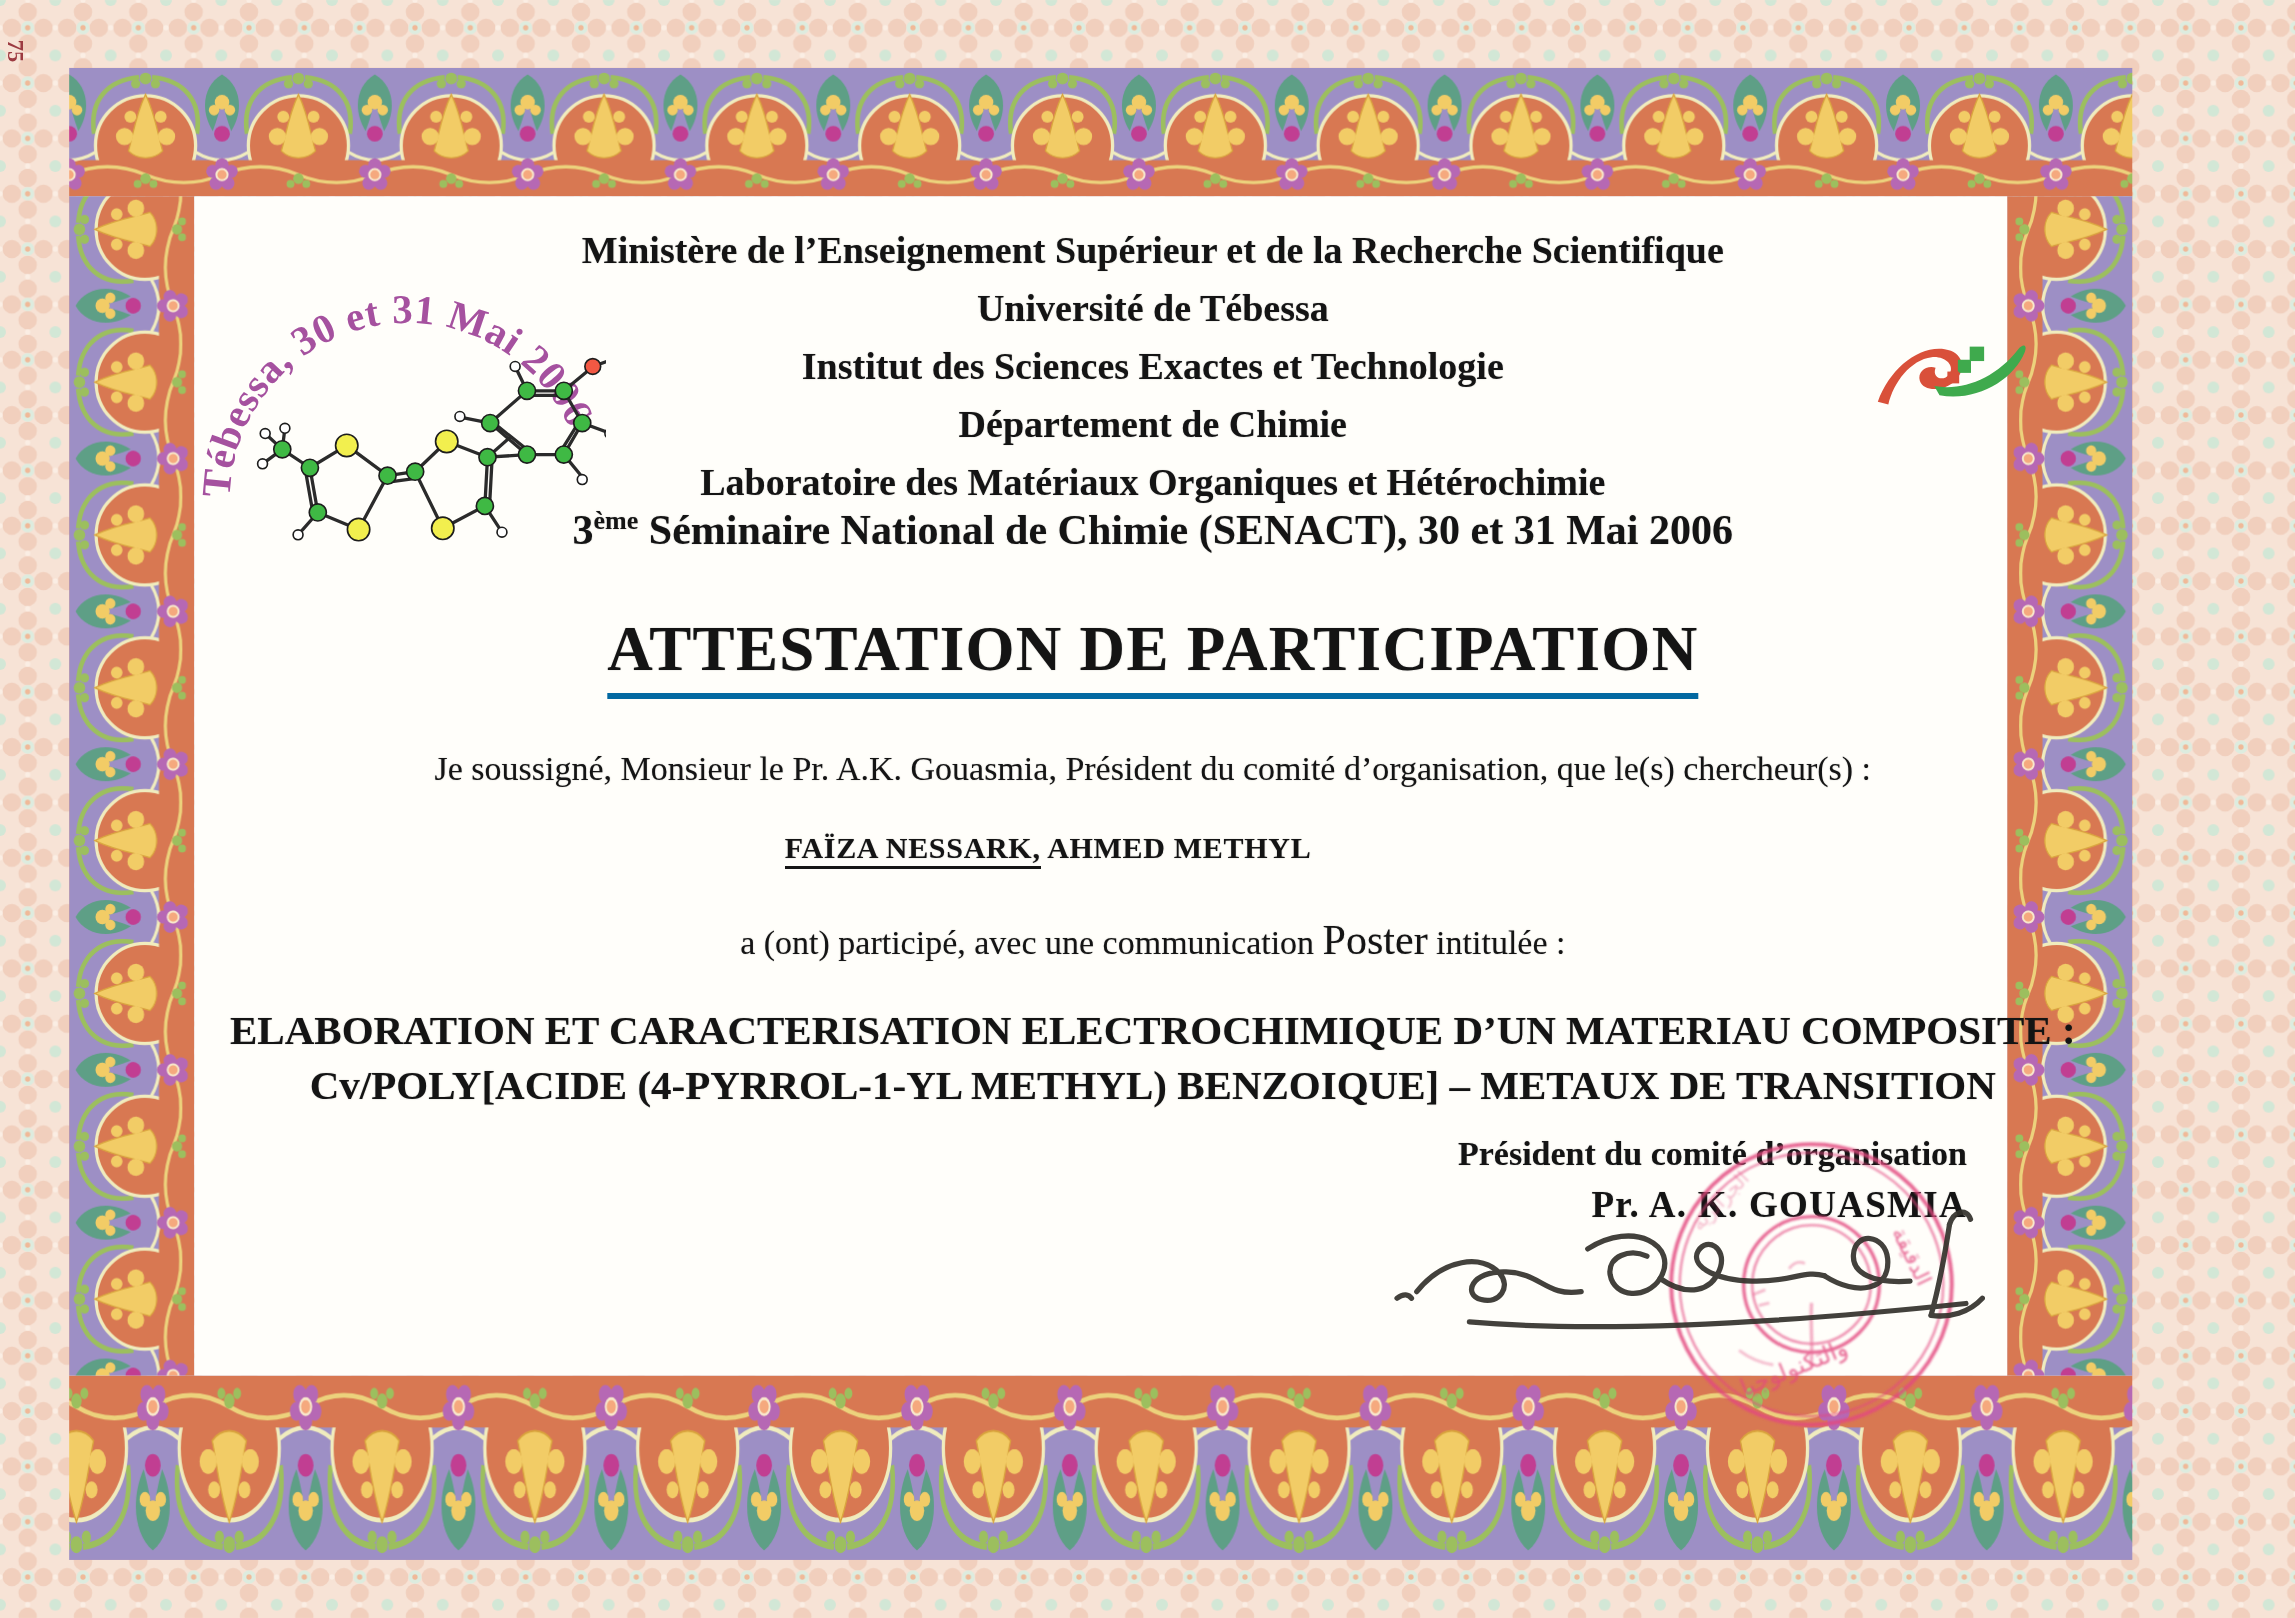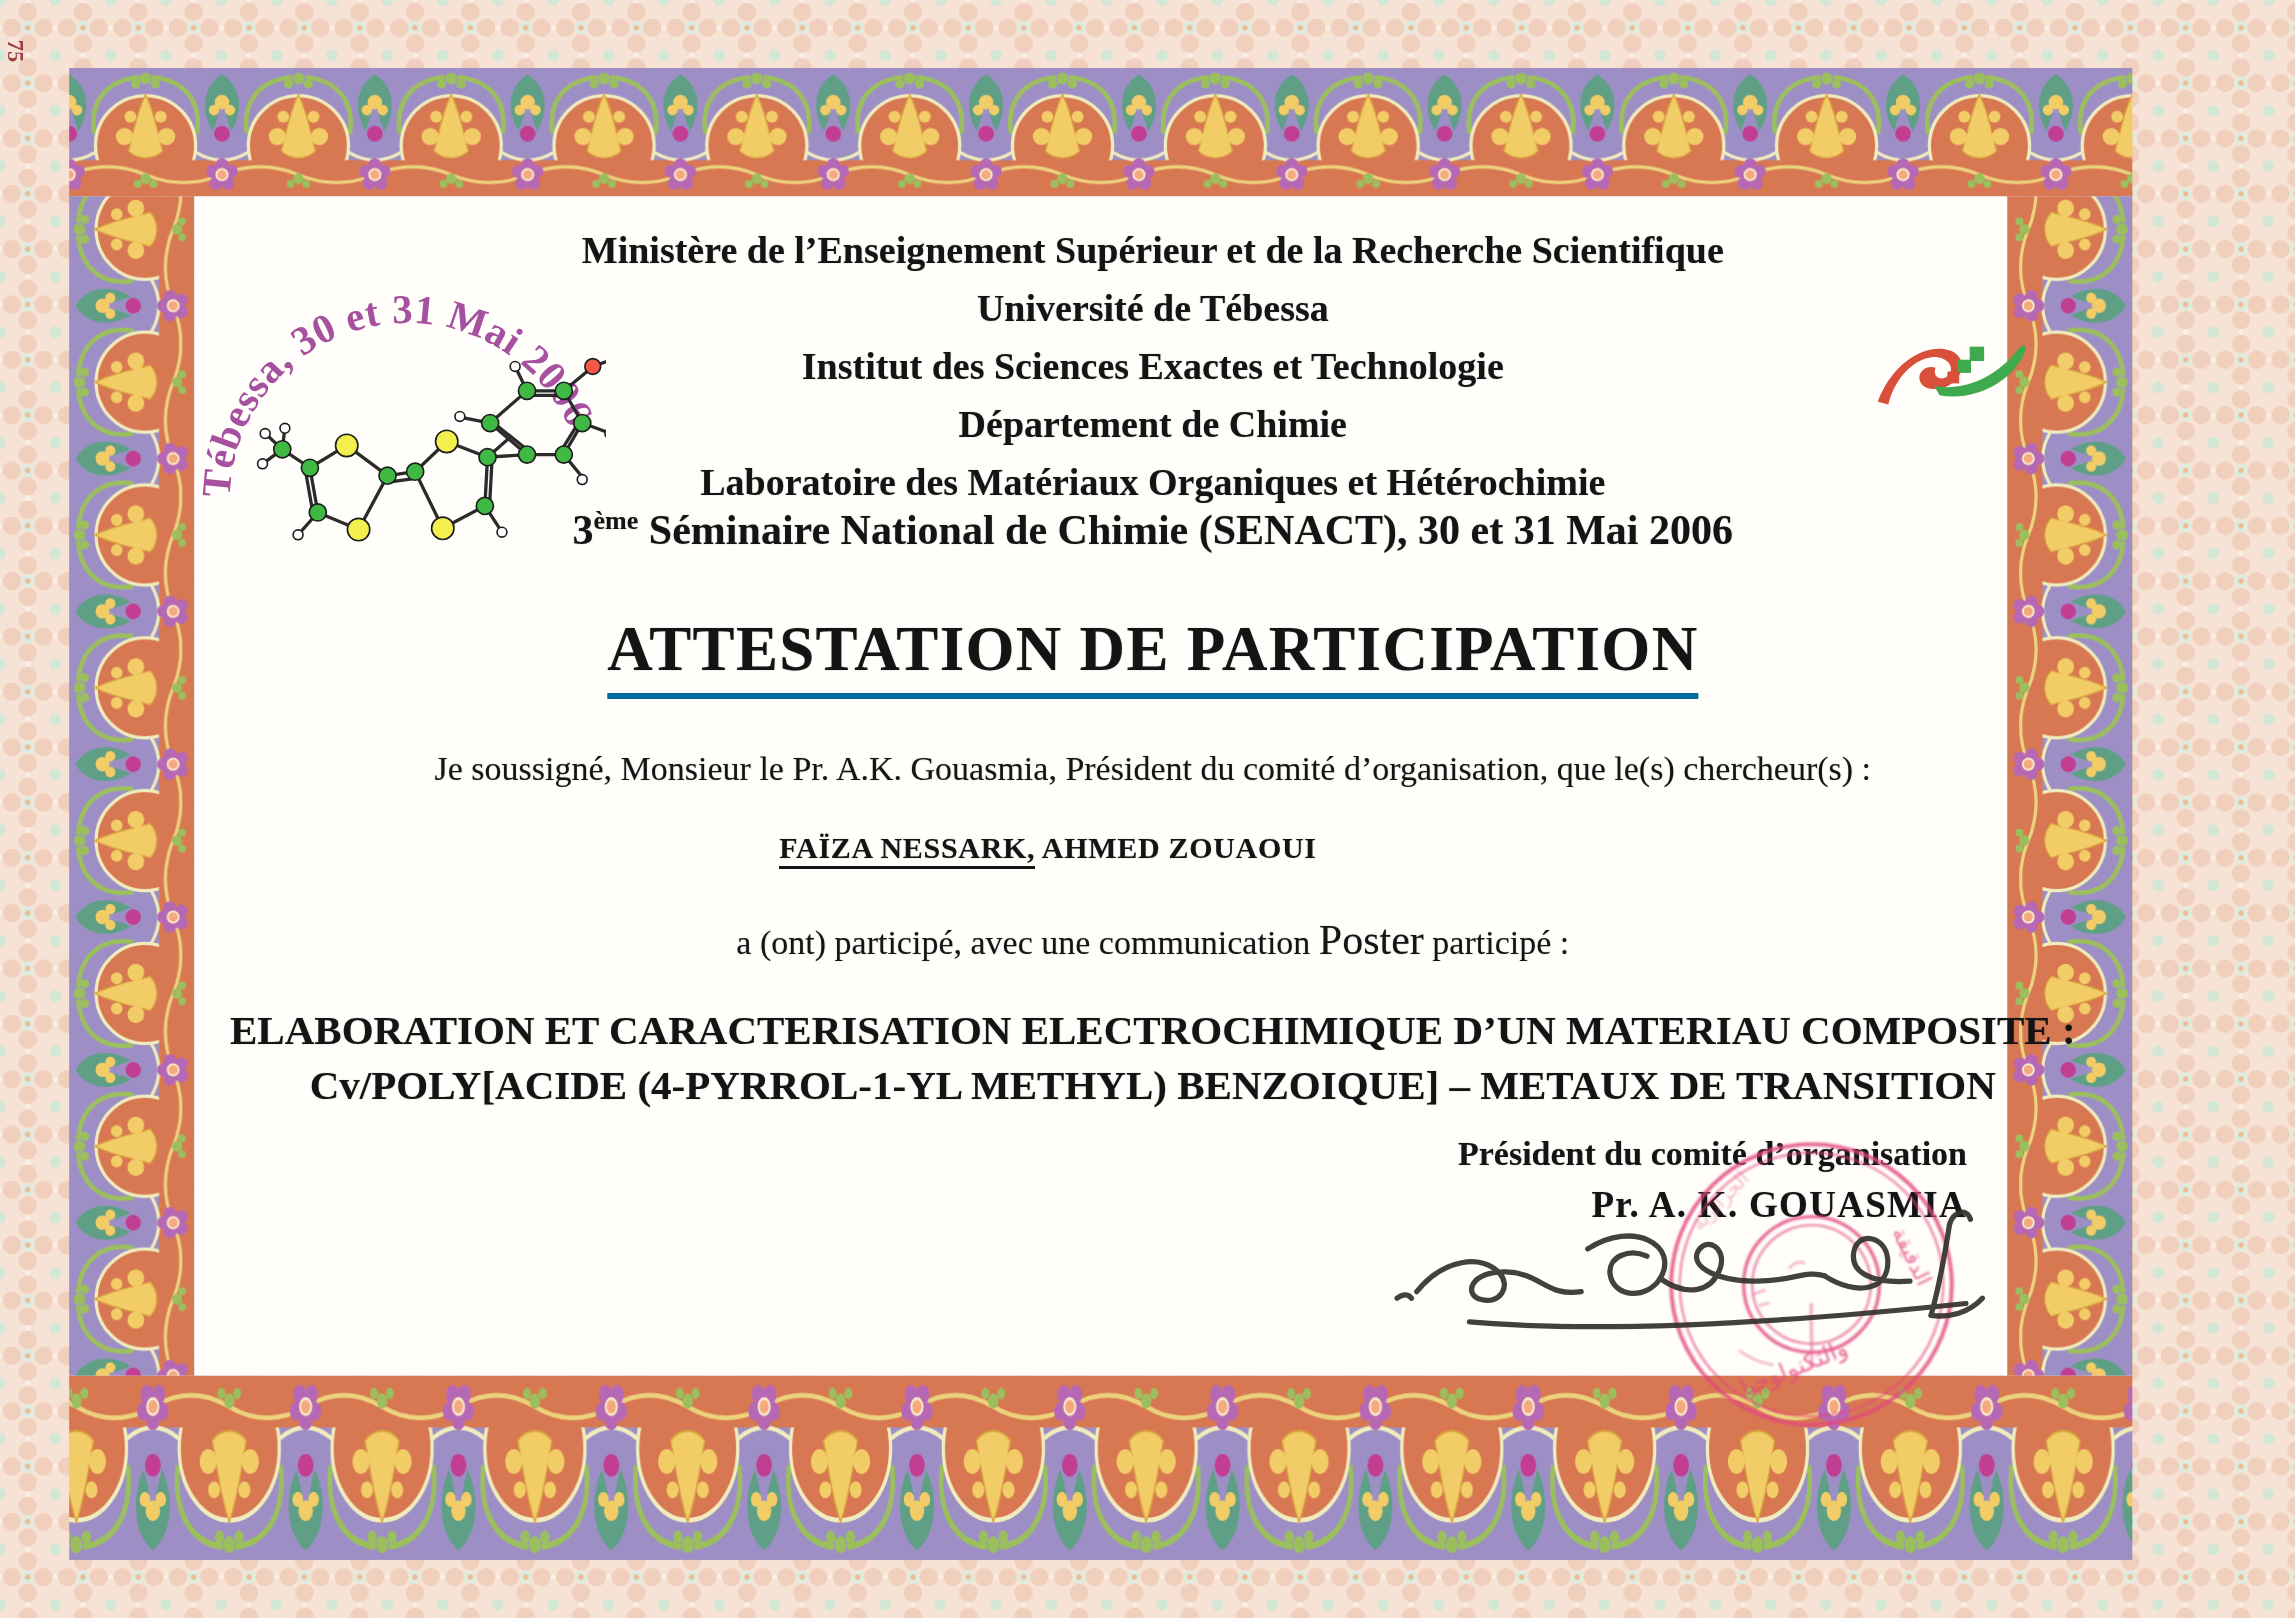--- a/index.html
+++ b/index.html
@@ -242,25 +242,25 @@
   <span>3</span><sup>ème</sup><span> Séminaire National de Chimie (SENACT), 30 et 31 Mai 2006</span>
 </div>
 
 <div class="tblock maintitle">
   <span class="ul">ATTESTATION DE PARTICIPATION</span>
 </div>
 
 <div class="tblock intro">Je soussigné, Monsieur le Pr. A.K. Gouasmia, Président du comité d’organisation,  que le(s) chercheur(s) :</div>
 
 <div class="tblock names">
-  <span class="ul">FAÏZA NESSARK,</span><span> AHMED ZOUAOUI</span>
+  <span class="ul">FAÏZA NESSARK,</span><span> AHMED METHYL</span>
 </div>
 
 <div class="tblock partic">
-  <span>a (ont) participé, avec une communication </span><span class="poster">Poster</span><span> participé :</span>
+  <span>a (ont) participé, avec une communication </span><span class="poster">Poster</span><span> intitulée :</span>
 </div>
 
 <div class="tblock worktitle">
   <div>ELABORATION ET CARACTERISATION ELECTROCHIMIQUE D’UN MATERIAU COMPOSITE :</div>
   <div>Cv/POLY[ACIDE (4-PYRROL-1-YL METHYL) BENZOIQUE] – METAUX DE TRANSITION</div>
 </div>
 
 <div class="sigrole">Président du comité d’organisation</div>
 <div class="signame">Pr. A. K. GOUASMIA</div>
 

